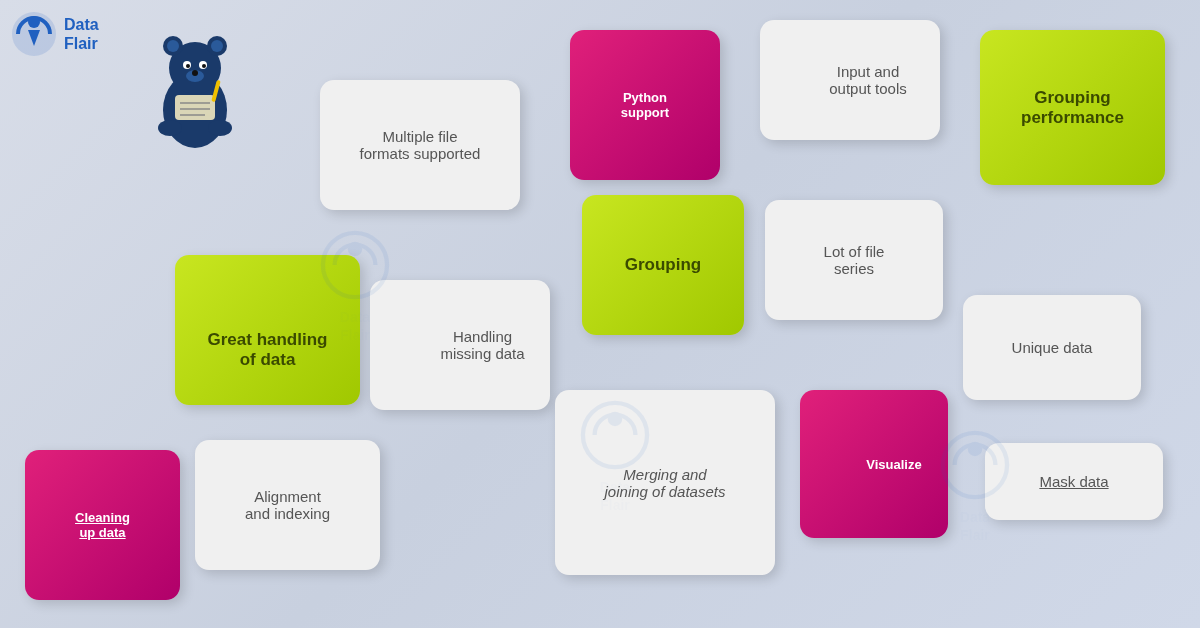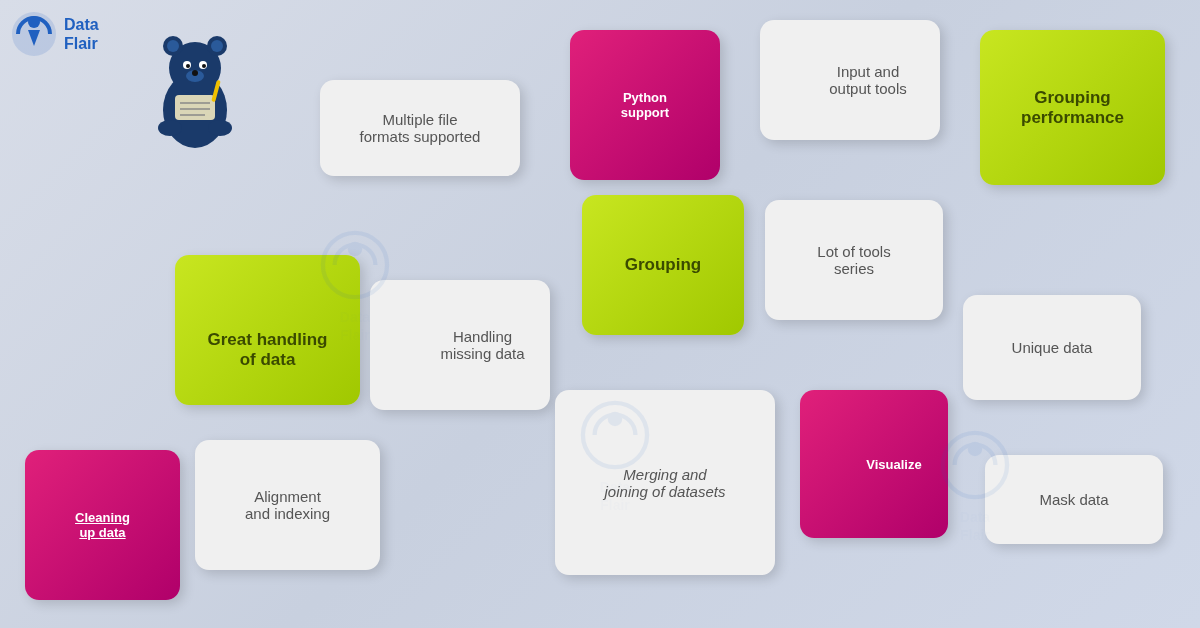--- a/index.html
+++ b/index.html
@@ -147,21 +147,21 @@
     <line x1="40" y1="105" x2="65" y2="105" stroke="#888" stroke-width="1.5"></line>
 
     <rect x="74" y="70" width="4" height="22" rx="2" fill="#f0c000" transform="rotate(15 76 81)"></rect>
   </svg>
 </div>
 
 <div class="title-area">
 </div>
 
 <div id="cards-container">
-    <div class="card card-light" style="left: 320px; top: 80px; width: 200px; height: 96px;">
+    <div class="card card-light" style="left: 320px; top: 80px; width: 200px; height: 130px;">
       <span style="white-space: pre-line;">Multiple file
 formats supported</span>
     </div>
     <div class="card card-pink" style="left: 570px; top: 30px; width: 150px; height: 150px;">
       <span style="white-space: pre-line;">Python
 support</span>
     </div>
     <div class="card card-light" style="left: 760px; top: 20px; width: 180px; height: 120px; padding-left: 36px;">
       <span style="white-space: pre-line;">Input and
 output tools</span>
@@ -175,42 +175,42 @@
 of data</span>
     </div>
     <div class="card card-light" style="left: 370px; top: 280px; width: 180px; height: 130px; padding-left: 45px;">
       <span style="white-space: pre-line;">Handling
 missing data</span>
     </div>
     <div class="card card-green" style="left: 582px; top: 195px; width: 162px; height: 140px;">
       <span style="white-space: pre-line;">Grouping</span>
     </div>
     <div class="card card-light" style="left: 765px; top: 200px; width: 178px; height: 120px;">
-      <span style="white-space: pre-line;">Lot of tools
+      <span style="white-space: pre-line;">Lot of file
 series</span>
     </div>
     <div class="card card-light" style="left: 963px; top: 295px; width: 178px; height: 105px;">
       <span style="white-space: pre-line;">Unique data</span>
     </div>
     <div class="card card-pink" style="left: 25px; top: 450px; width: 155px; height: 150px; text-decoration: underline;">
       <span style="white-space: pre-line;">Cleaning
 up data</span>
     </div>
     <div class="card card-light" style="left: 195px; top: 440px; width: 185px; height: 130px;">
       <span style="white-space: pre-line;">Alignment
 and indexing</span>
     </div>
     <div class="card card-light" style="left: 555px; top: 390px; width: 220px; height: 185px; font-style: italic;">
       <span style="white-space: pre-line;">Merging and
 joining of datasets</span>
     </div>
     <div class="card card-pink" style="left: 800px; top: 390px; width: 148px; height: 148px; padding-left: 40px;">
       <span style="white-space: pre-line;">Visualize</span>
     </div>
-    <div class="card card-light" style="left: 985px; top: 455px; width: 178px; height: 89px;">
+    <div class="card card-light" style="left: 985px; top: 443px; width: 178px; height: 77px; text-decoration: underline;">
       <span style="white-space: pre-line;">Mask data</span>
     </div>
   </div>
 
 <div id="watermarks-container">
     <div class="watermark" style="left: 310px; top: 230px; width: 90px; line-height: 1.3;"><svg width="70" height="70" viewBox="0 0 48 48">
         <circle cx="24" cy="24" r="22" fill="none" stroke="#2060c0" stroke-width="3"></circle>
     <path d="M10 24 A14 14 0 0 1 38 24" fill="none" stroke="#2060c0" stroke-width="3"></path>
     <circle cx="24" cy="13" r="5" fill="#2060c0"></circle>
       </svg><div style="font-weight: bold; font-size: 14px; color: rgb(32, 96, 192); opacity: 0.2; white-space: pre-line;">Data

